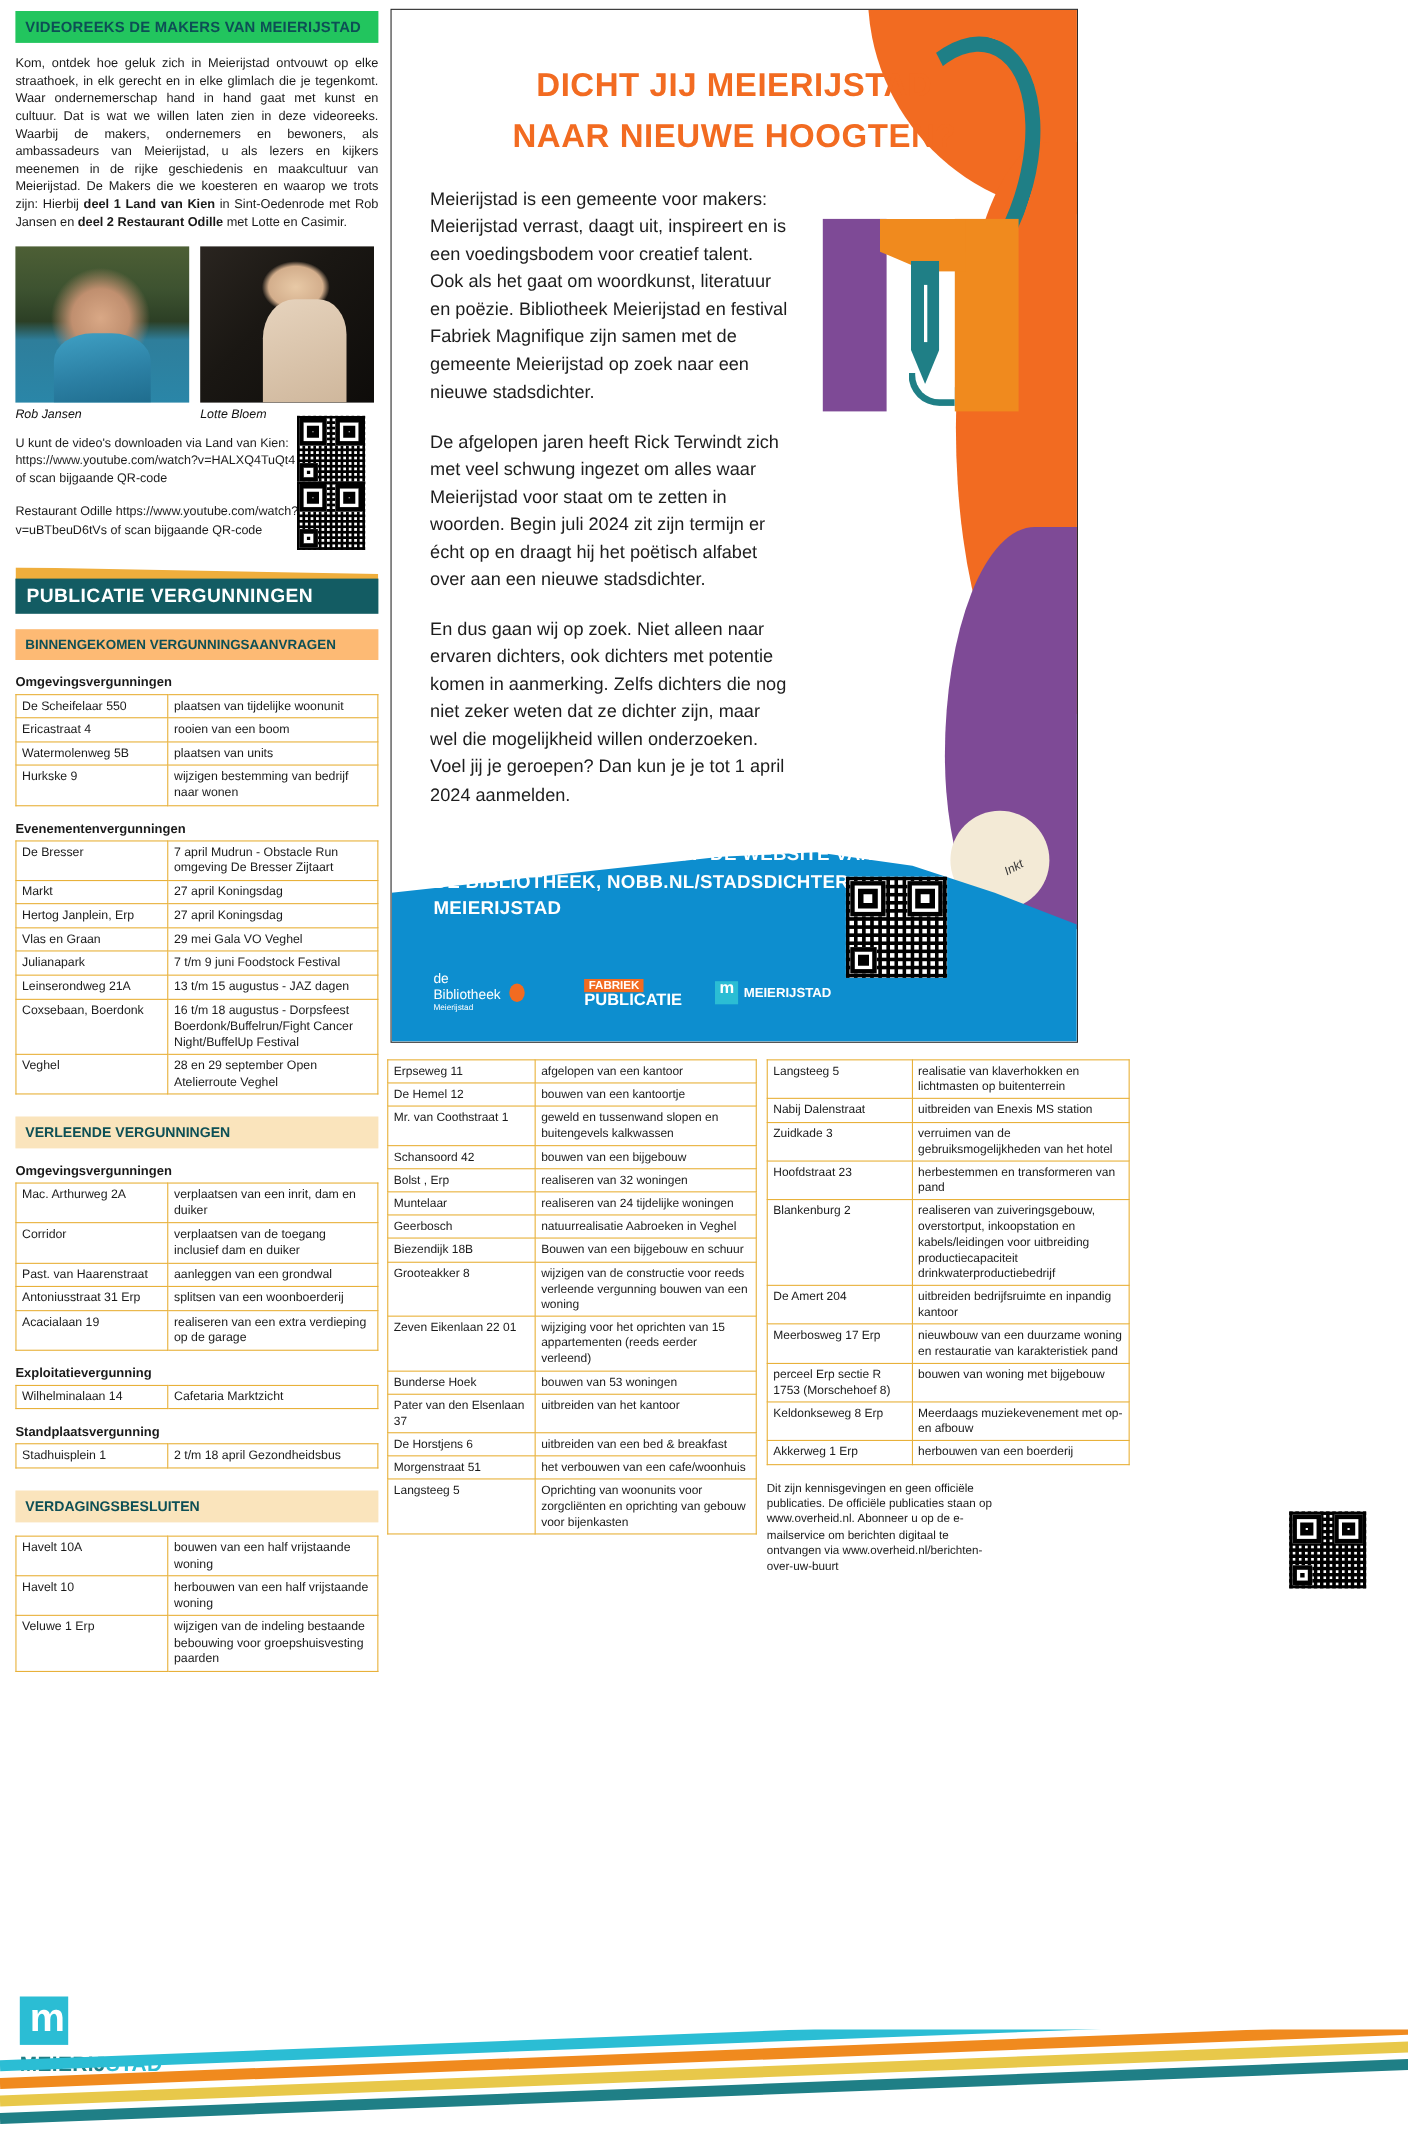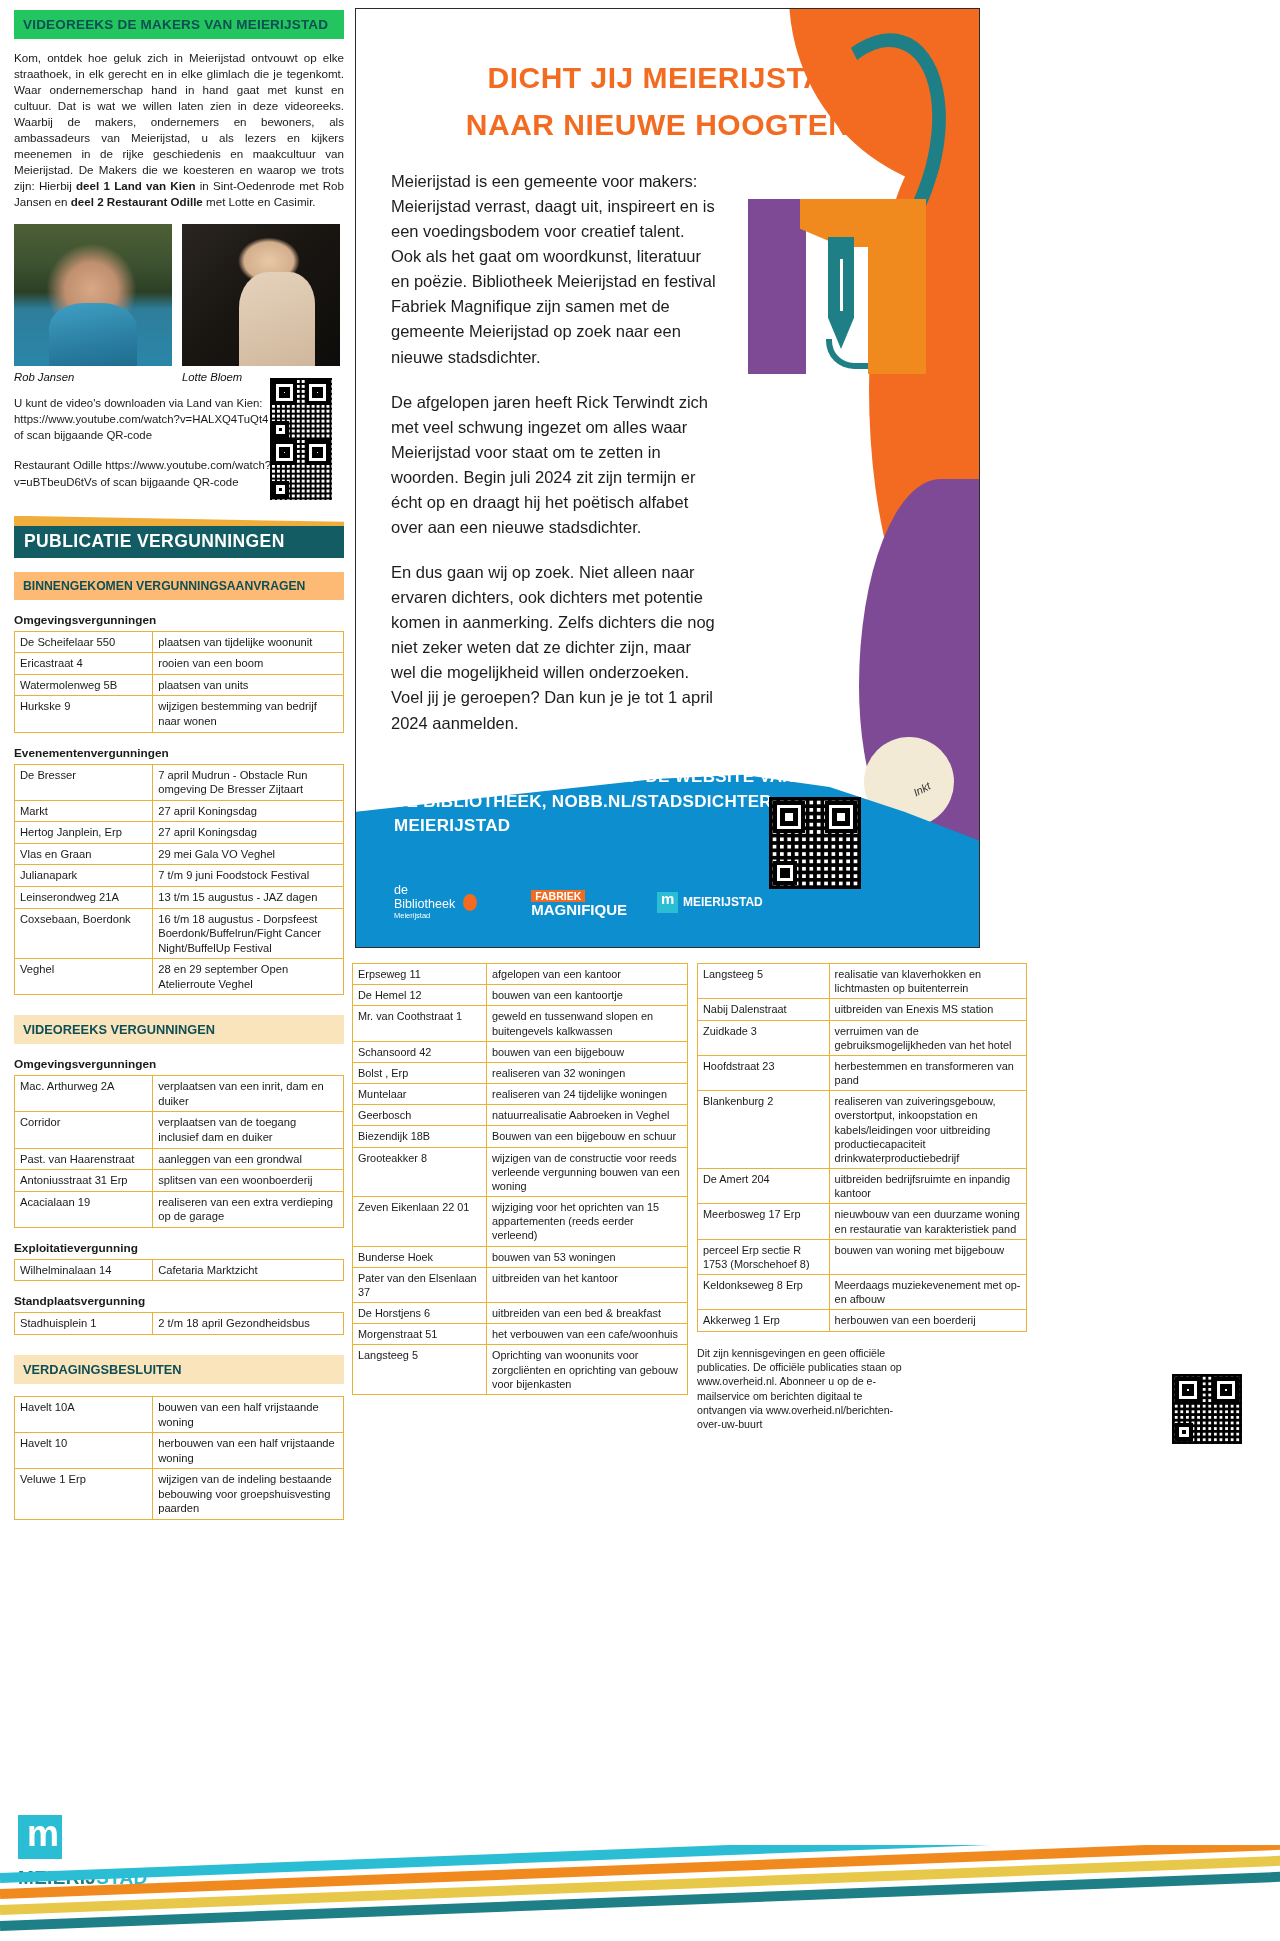--- a/index.html
+++ b/index.html
@@ -340,21 +340,21 @@
             <td class="c1">Coxsebaan, Boerdonk</td>
             <td>16 t/m 18 augustus - Dorpsfeest Boerdonk/Buffelrun/Fight Cancer Night/BuffelUp Festival</td>
           </tr>
           <tr>
             <td class="c1">Veghel</td>
             <td>28 en 29 september Open Atelierroute Veghel</td>
           </tr>
         </tbody>
       </table>
 
-    <div class="sub-cream2">VIDEOREEKS VERGUNNINGEN</div>
+    <div class="sub-cream2">VERLEENDE VERGUNNINGEN</div>
 
     <div class="tbl-label">Omgevingsvergunningen</div>
     <table class="ptbl">
         <tbody>
           <tr>
             <td class="c1">Mac. Arthurweg 2A</td>
             <td>verplaatsen van een inrit, dam en duiker</td>
           </tr>
           <tr>
             <td class="c1">Corridor</td>
@@ -455,21 +455,21 @@
     <div class="logos">
       <div class="logo-bib">
         <div class="txt">
           <span>de Bibliotheek</span>
           <small>Meierijstad</small>
         </div>
         <div class="dot-orange"></div>
       </div>
       <div class="logo-fm">
         <span class="fab">FABRIEK</span><br>
-        <span>MAGNIFIQUE</span>
+        <span>PUBLICATIE</span>
       </div>
       <div class="logo-mj">
         <span class="mj-sq"></span>
         <span>MEIERIJSTAD</span>
       </div>
     </div>
   </div>
 
   <div class="col-mid">
     <table class="btbl">

